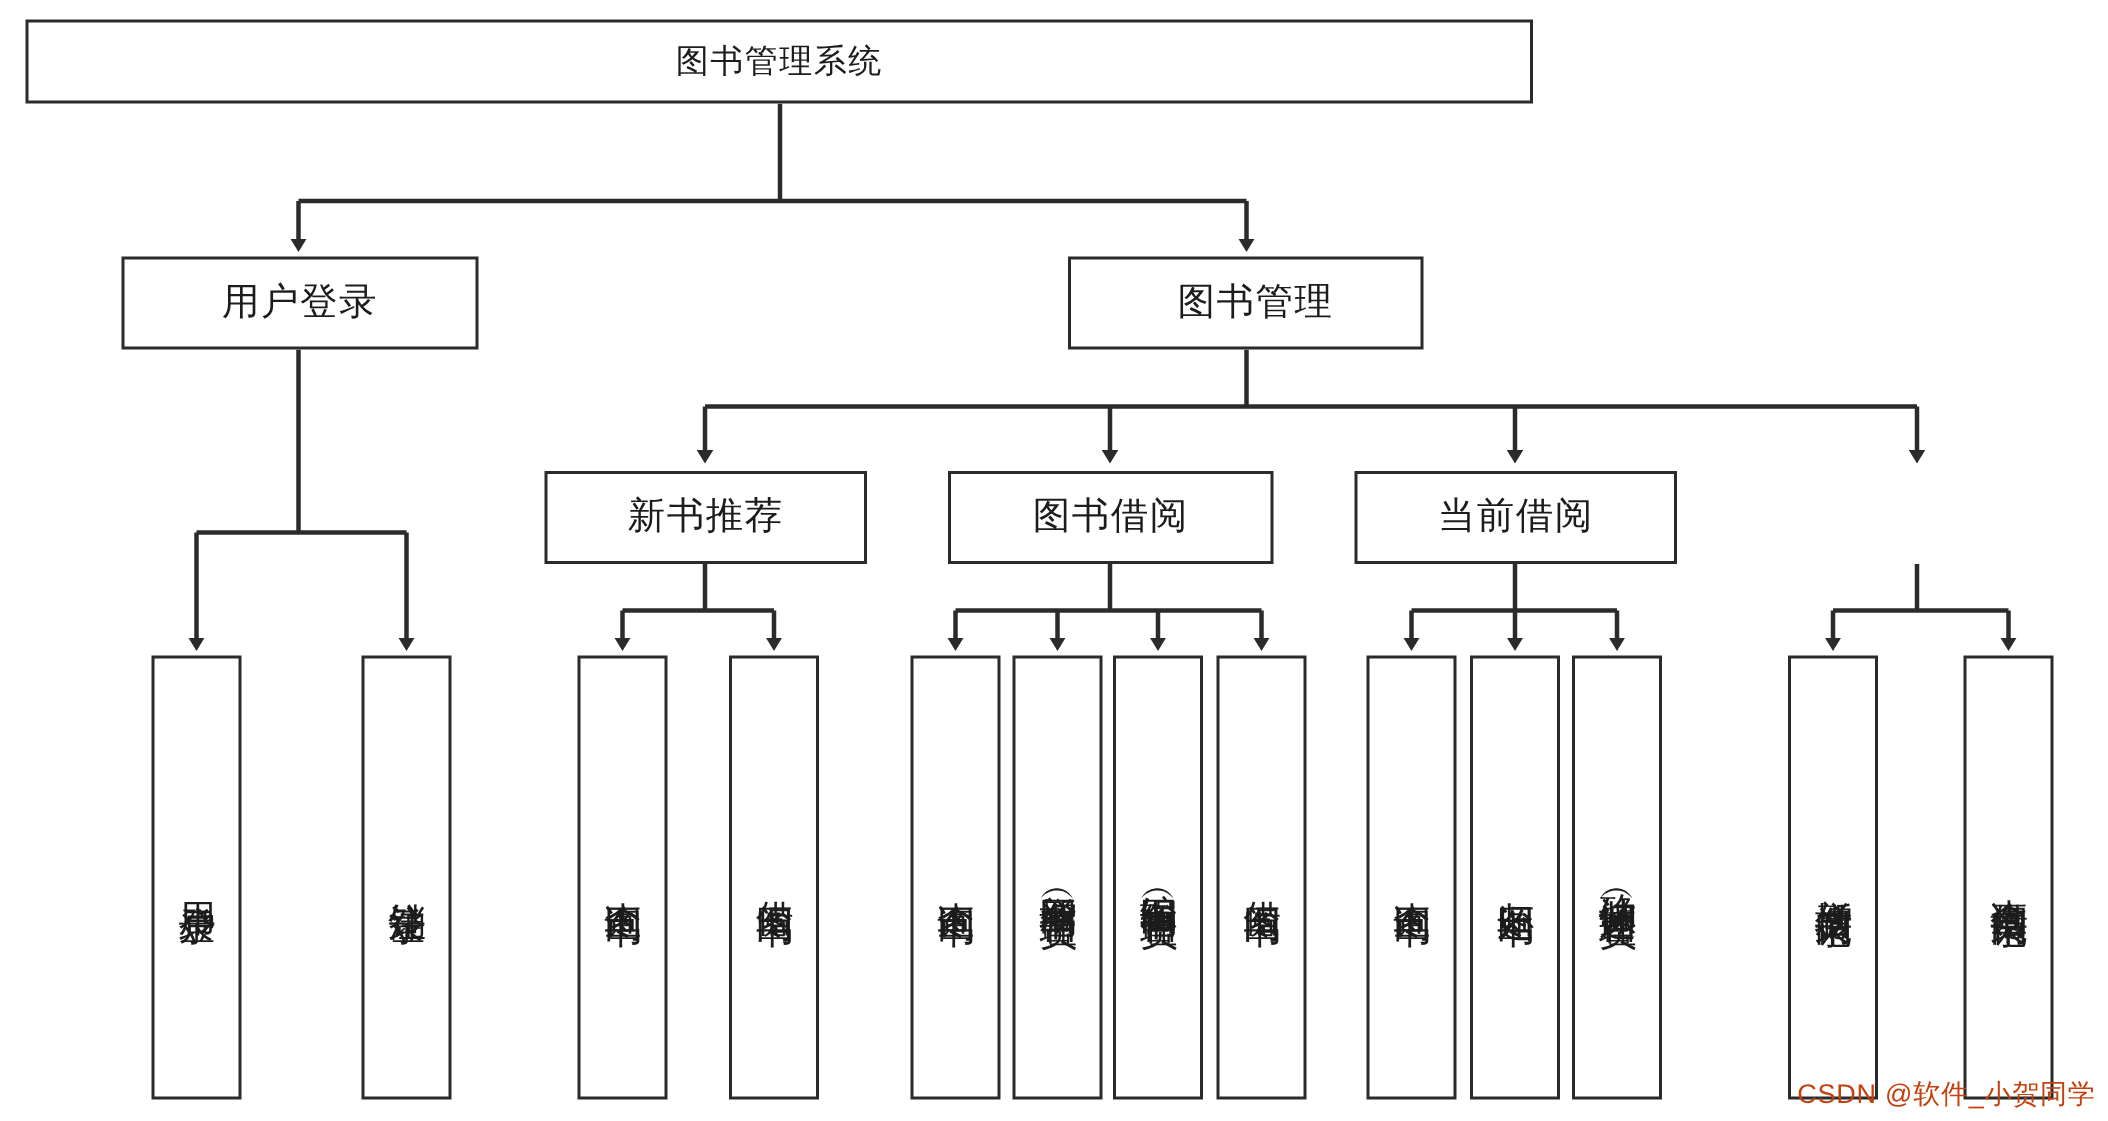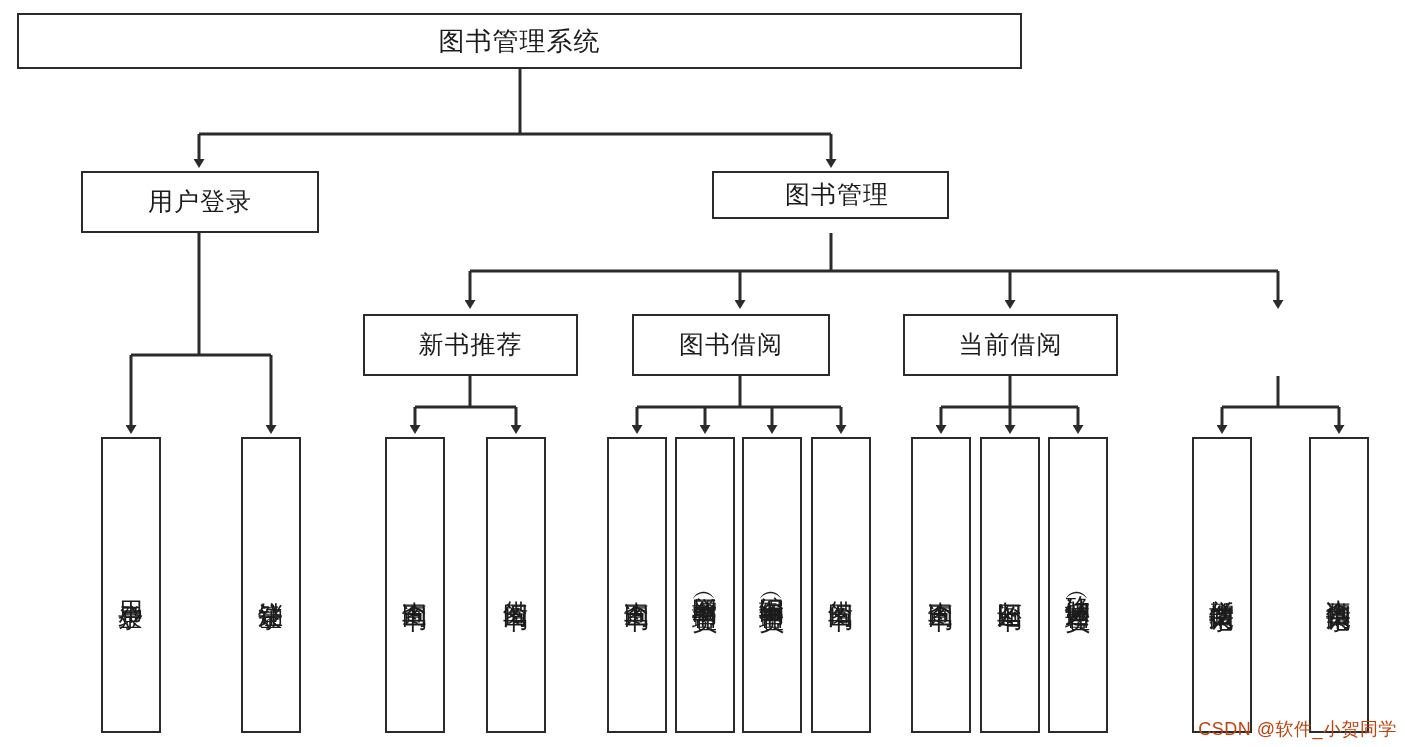--- a/index.html
+++ b/index.html
@@ -34,21 +34,21 @@
     align-items: center;
     justify-content: center;
     color: #1c1c1c;
   }
   .node.horiz {
     font-size: 25px;
     letter-spacing: 1px;
     line-height: 1.1;
   }
   .node.root {
-    font-size: 26px;
+    font-size: 22px;
     text-align: center;
   }
   .node.leaf {
     align-items: center;
     justify-content: center;
     padding: 6px 2px;
   }
   .vtext {
     writing-mode: vertical-rl;
     text-orientation: upright;
@@ -124,29 +124,29 @@
   </svg>
 
   <div class="node horiz root" style="left:17px; top:13px; width:1005px; height:56px;">
     <span>图书管理系统</span>
   </div>
 
   <div class="node horiz" style="left:81px; top:171px; width:238px; height:62px;">
     <span>用户登录</span>
   </div>
 
-  <div class="node horiz" style="left:712px; top:171px; width:237px; height:48px;padding-left:13px;">
+  <div class="node horiz" style="left:712px; top:171px; width:237px; height:62px;padding-left:13px;">
     <span>图书管理</span>
   </div>
 
   <div class="node horiz" style="left:363px; top:314px; width:215px; height:62px;">
     <span>新书推荐</span>
   </div>
 
-  <div class="node horiz" style="left:632px; top:314px; width:198px; height:62px;">
+  <div class="node horiz" style="left:632px; top:314px; width:217px; height:62px;">
     <span>图书借阅</span>
   </div>
 
   <div class="node horiz" style="left:903px; top:314px; width:215px; height:62px;">
     <span>当前借阅</span>
   </div>
 
 
   <div class="node leaf" style="left:101px; top:437px; width:60px; height:296px;">
     <span class="vtext">用户登录</span>

